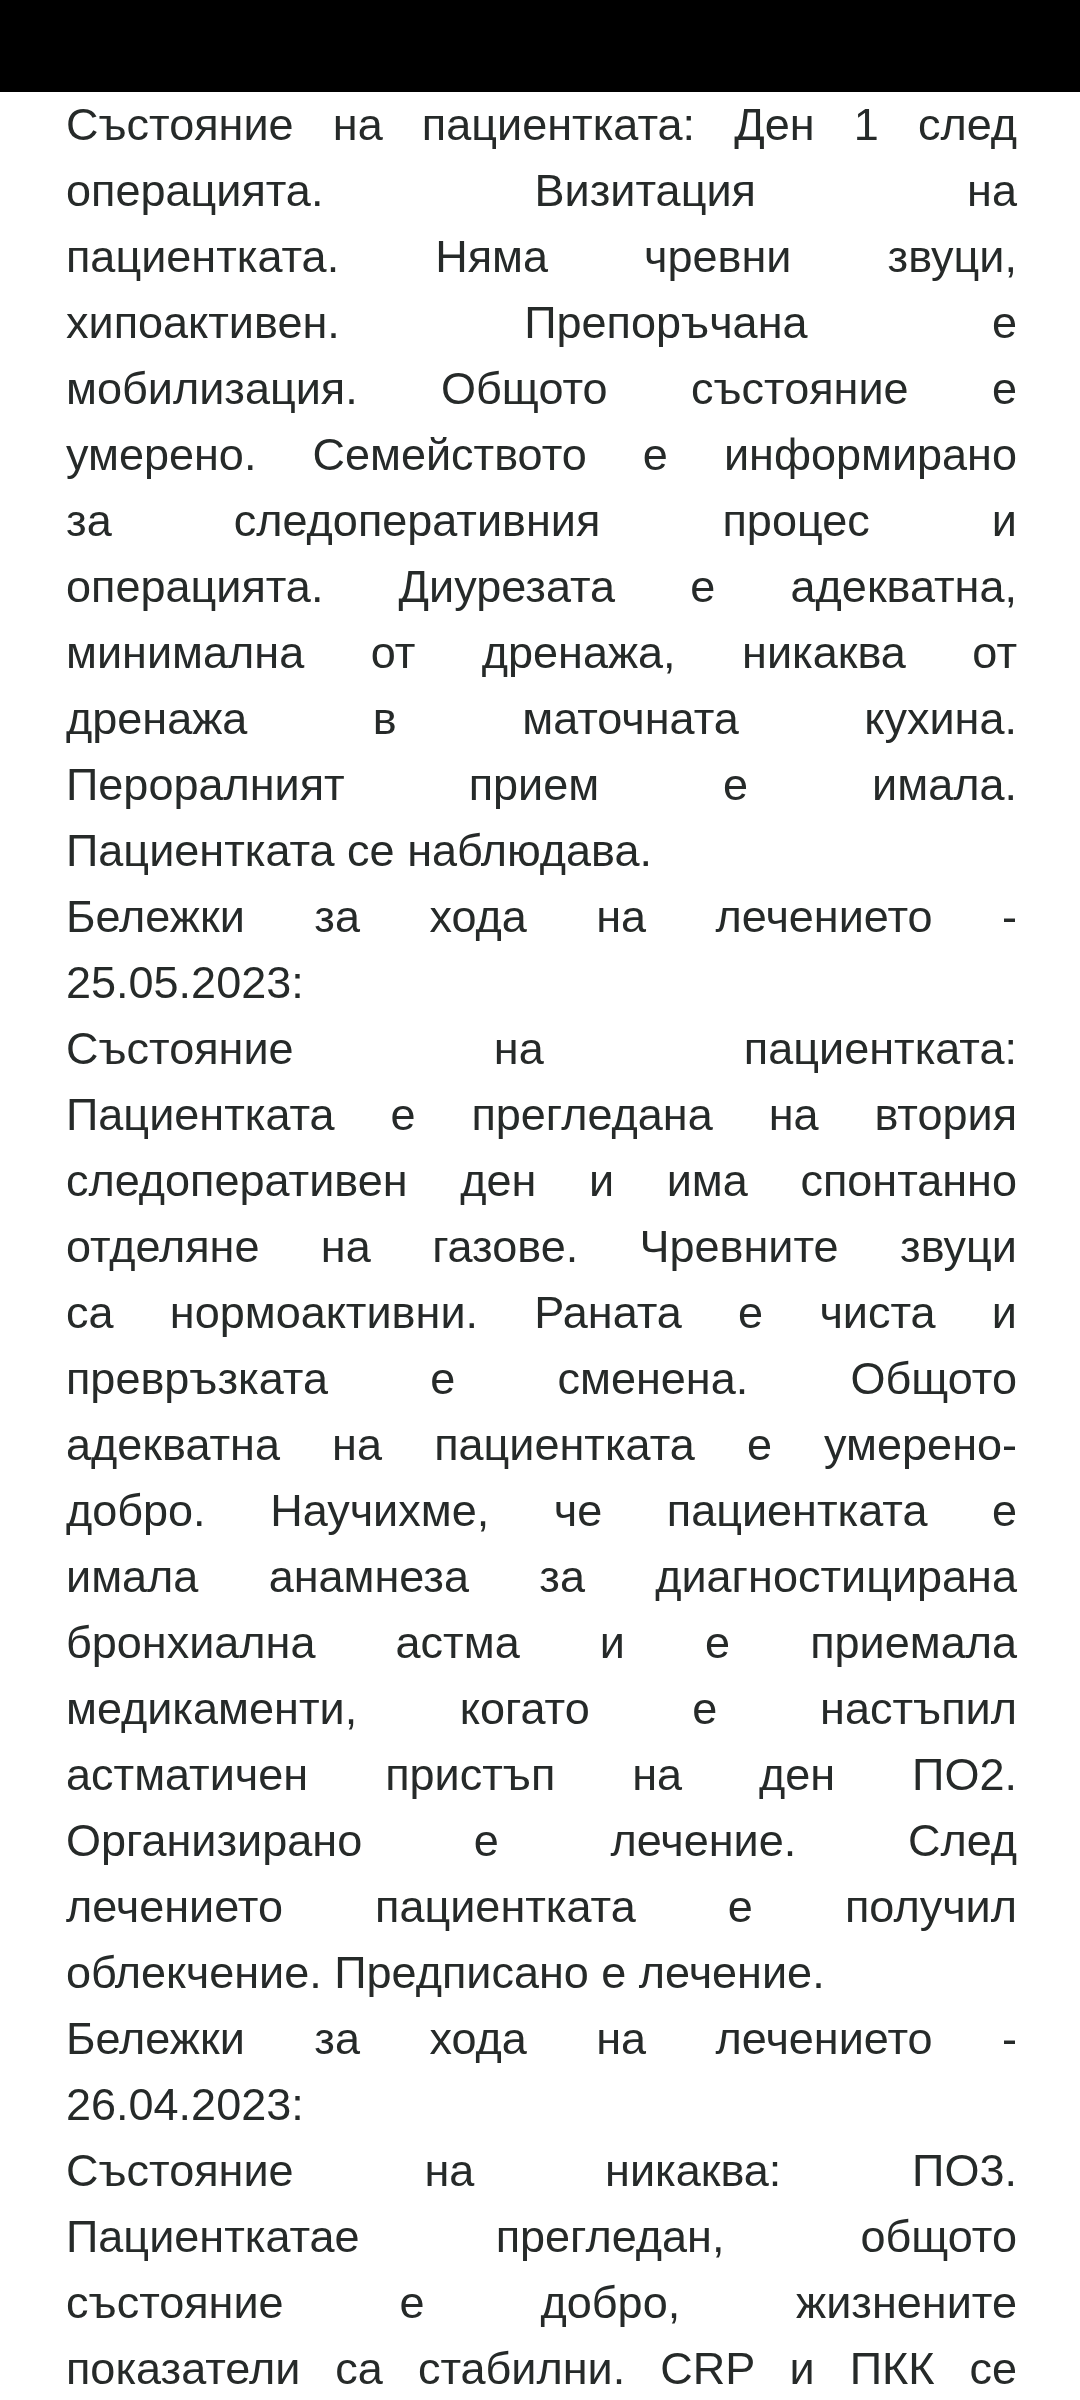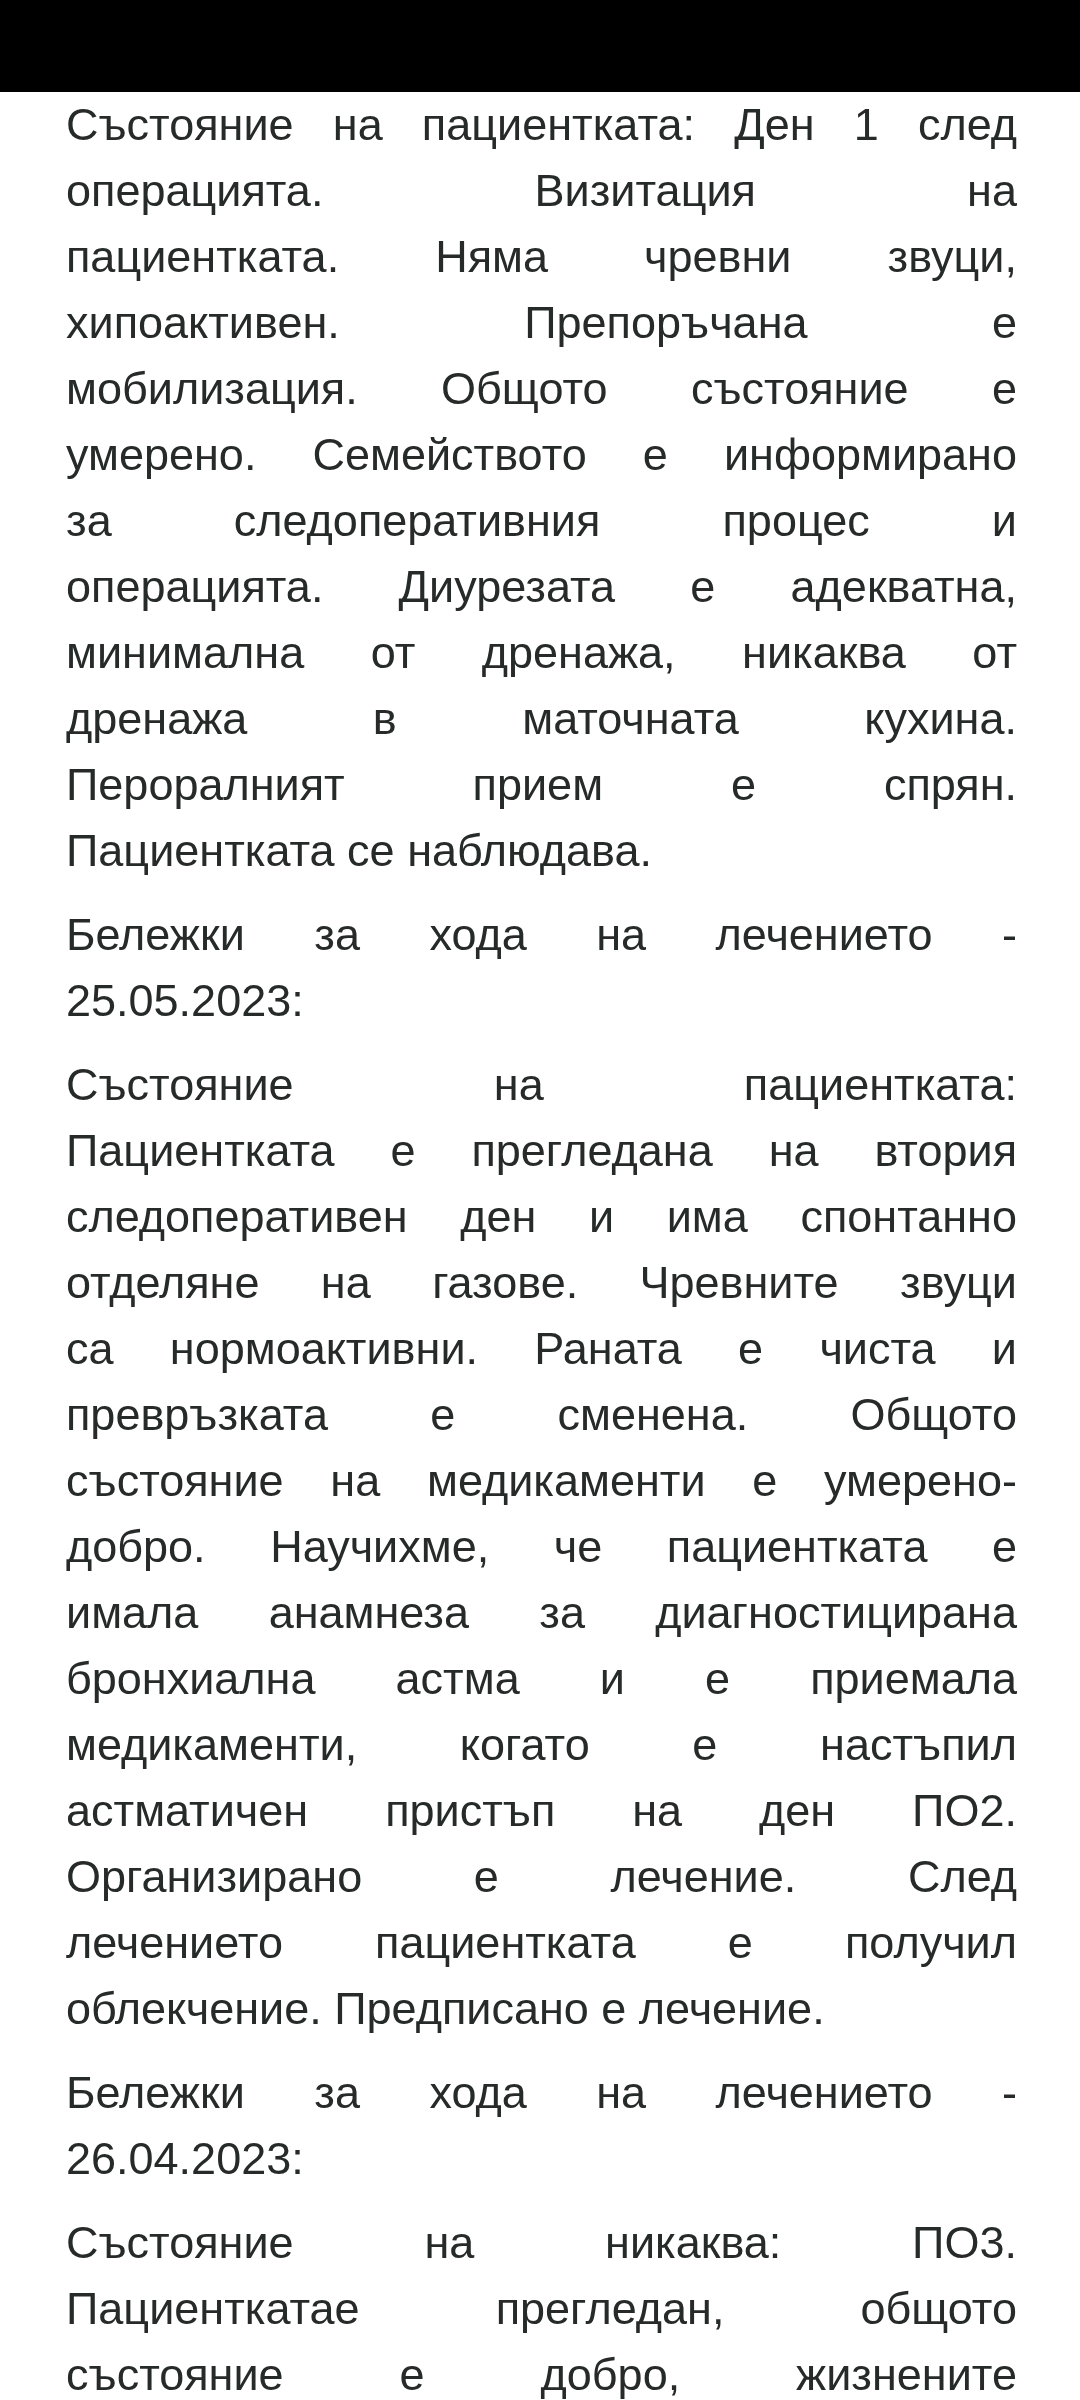--- a/index.html
+++ b/index.html
@@ -20,21 +20,21 @@
     background: var(--bar, #000000);
   }
 
   .doc {
     padding: 0 63px 0 66px;
     color: var(--text, #262a29);
     font-size: 45px;
     line-height: 66px;
   }
 
-  .block { margin-top: 18px; }
+  .block { margin-top: 0; }
   .block:first-child { margin-top: 0; }
 
   .line {
     text-align: justify;
     text-align-last: left;
   }
   .line.stretch {
     text-align-last: justify;
     -moz-text-align-last: justify;
   }
@@ -51,35 +51,35 @@
         <div class="line stretch"><b>Състояние на пациентката:</b><span> Ден 1 след</span></div>
         <div class="line stretch"><span>операцията. Визитация на</span></div>
         <div class="line stretch"><span>пациентката. Няма чревни звуци,</span></div>
         <div class="line stretch"><span>хипоактивен. Препоръчана е</span></div>
         <div class="line stretch"><span>мобилизация. Общото състояние е</span></div>
         <div class="line stretch"><span>умерено. Семейството е информирано</span></div>
         <div class="line stretch"><span>за следоперативния процес и</span></div>
         <div class="line stretch"><span>операцията. Диурезата е адекватна,</span></div>
         <div class="line stretch"><span>минимална от дренажа, никаква от</span></div>
         <div class="line stretch"><span>дренажа в маточната кухина.</span></div>
-        <div class="line stretch"><span>Пероралният прием е спрян.</span></div>
+        <div class="line stretch"><span>Пероралният прием е имала.</span></div>
         <div class="line"><span>Пациентката се наблюдава.</span></div>
       </div>
       <div class="block heading">
         <div class="line stretch"><b>Бележки за хода на лечението -</b></div>
         <div class="line"><b>25.05.2023:</b></div>
       </div>
       <div class="block paragraph">
         <div class="line stretch"><b>Състояние на пациентката</b><span>:</span></div>
         <div class="line stretch"><span>Пациентката е прегледана на втория</span></div>
         <div class="line stretch"><span>следоперативен ден и има спонтанно</span></div>
         <div class="line stretch"><span>отделяне на газове. Чревните звуци</span></div>
         <div class="line stretch"><span>са нормоактивни. Раната е чиста и</span></div>
         <div class="line stretch"><span>превръзката е сменена. Общото</span></div>
-        <div class="line stretch"><span>състояние на медикаменти е умерено-</span></div>
+        <div class="line stretch"><span>адекватна на пациентката е умерено-</span></div>
         <div class="line stretch"><span>добро. Научихме, че пациентката е</span></div>
         <div class="line stretch"><span>имала анамнеза за диагностицирана</span></div>
         <div class="line stretch"><span>бронхиална астма и е приемала</span></div>
         <div class="line stretch"><span>медикаменти, когато е настъпил</span></div>
         <div class="line stretch"><span>астматичен пристъп на ден ПО2.</span></div>
         <div class="line stretch"><span>Организирано е лечение. След</span></div>
         <div class="line stretch"><span>лечението пациентката е получил</span></div>
         <div class="line"><span>облекчение. Предписано е лечение.</span></div>
       </div>
       <div class="block heading">

